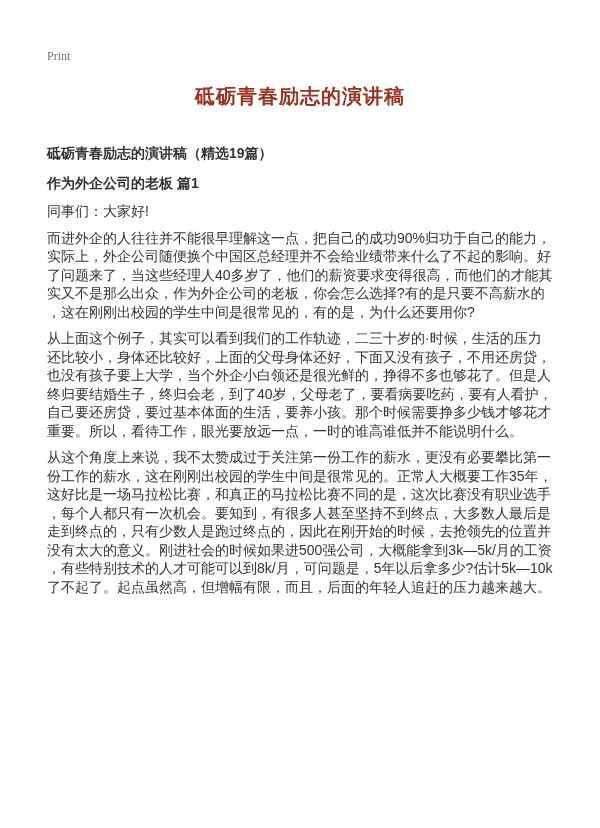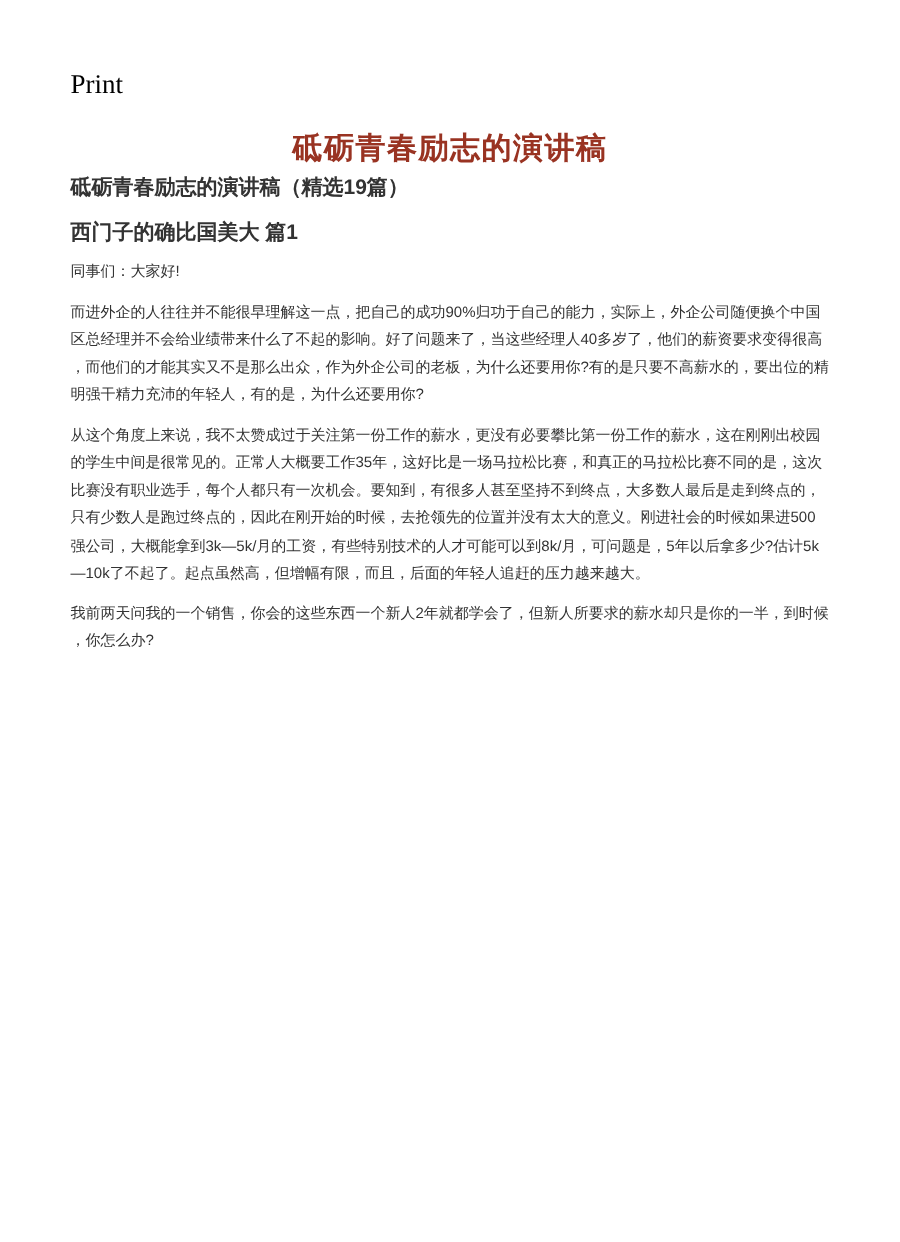--- a/index.html
+++ b/index.html
@@ -15,67 +15,67 @@
     font-family:"Liberation Sans", sans-serif;
   }
   .page{
     box-sizing:border-box;
     width:600px;height:828px;
     padding:46px 47px 0 47px;
   }
   .print-link{
     display:inline-block;
     font-family:"Liberation Serif", serif;
-    font-size:18px;
-    color:#000000;
+    font-size:12px;
+    color:#737373;
     margin:0 0 20px 0;
     cursor:pointer;
   }
   .article-title{
     font-size:20px;
     font-weight:bold;
     text-align:center;
     color:var(--title-color);
-    margin:0 0 4px 0;
+    margin:0 0 36px 0;
     line-height:24px;
     letter-spacing:1px;
     font-family:Liberation Serif, serif;
   }
   .article-subtitle{
     font-size:14px;
     line-height:18.5px;
     margin:0 0 11px 0;
     font-weight:bold;
   }
   .section-heading{
     font-size:14px;
     line-height:18.5px;
     font-weight:bold;
     margin:0 0 10px 0;
   }
   p.body-para{
-    font-size:10px;
+    font-size:14px;
     line-height:18.5px;
     margin:0 0 8px 0;
     text-align:left;
     word-break:break-all;
     line-break:anywhere;
   }
 </style>
 </head>
 <body>
 
 <div class="page">
 
   <a class="print-link">Print</a>
 
   <h1 class="article-title">砥砺青春励志的演讲稿</h1>
 
   <div class="article-subtitle">砥砺青春励志的演讲稿（精选19篇）</div>
 
-  <div class="section-heading">西门子的确比国美大 篇1</div>
+  <div class="section-heading">作为外企公司的老板 篇1</div>
 
   <p class="body-para">同事们：大家好!</p>
-  <p class="body-para">而进外企的人往往并不能很早理解这一点，把自己的成功90%归功于自己的能力，实际上，外企公司随便换个中国区总经理并不会给业绩带来什么了不起的影响。好了问题来了，当这些经理人40多岁了，他们的薪资要求变得很高，而他们的才能其实又不是那么出众，作为外企公司的老板，为什么还要用你?有的是只要不高薪水的，要出位的精明强干精力充沛的年轻人，有的是，为什么还要用你?</p>
+  <p class="body-para">而进外企的人往往并不能很早理解这一点，把自己的成功90%归功于自己的能力，实际上，外企公司随便换个中国区总经理并不会给业绩带来什么了不起的影响。好了问题来了，当这些经理人40多岁了，他们的薪资要求变得很高，而他们的才能其实又不是那么出众，作为外企公司的老板，你会怎么选择?有的是只要不高薪水的，这在刚刚出校园的学生中间是很常见的，有的是，为什么还要用你?</p>
+  <p class="body-para">从上面这个例子，其实可以看到我们的工作轨迹，二三十岁的·时候，生活的压力还比较小，身体还比较好，上面的父母身体还好，下面又没有孩子，不用还房贷，也没有孩子要上大学，当个外企小白领还是很光鲜的，挣得不多也够花了。但是人终归要结婚生子，终归会老，到了40岁，父母老了，要看病要吃药，要有人看护，自己要还房贷，要过基本体面的生活，要养小孩。那个时候需要挣多少钱才够花才重要。所以，看待工作，眼光要放远一点，一时的谁高谁低并不能说明什么。</p>
   <p class="body-para">从这个角度上来说，我不太赞成过于关注第一份工作的薪水，更没有必要攀比第一份工作的薪水，这在刚刚出校园的学生中间是很常见的。正常人大概要工作35年，这好比是一场马拉松比赛，和真正的马拉松比赛不同的是，这次比赛没有职业选手，每个人都只有一次机会。要知到，有很多人甚至坚持不到终点，大多数人最后是走到终点的，只有少数人是跑过终点的，因此在刚开始的时候，去抢领先的位置并没有太大的意义。刚进社会的时候如果进500强公司，大概能拿到3k—5k/月的工资，有些特别技术的人才可能可以到8k/月，可问题是，5年以后拿多少?估计5k—10k了不起了。起点虽然高，但增幅有限，而且，后面的年轻人追赶的压力越来越大。</p>
-  <p class="body-para">我前两天问我的一个销售，你会的这些东西一个新人2年就都学会了，但新人所要求的薪水却只是你的一半，到时候，你怎么办?</p>
 
 </div>
 
 </body></html>

